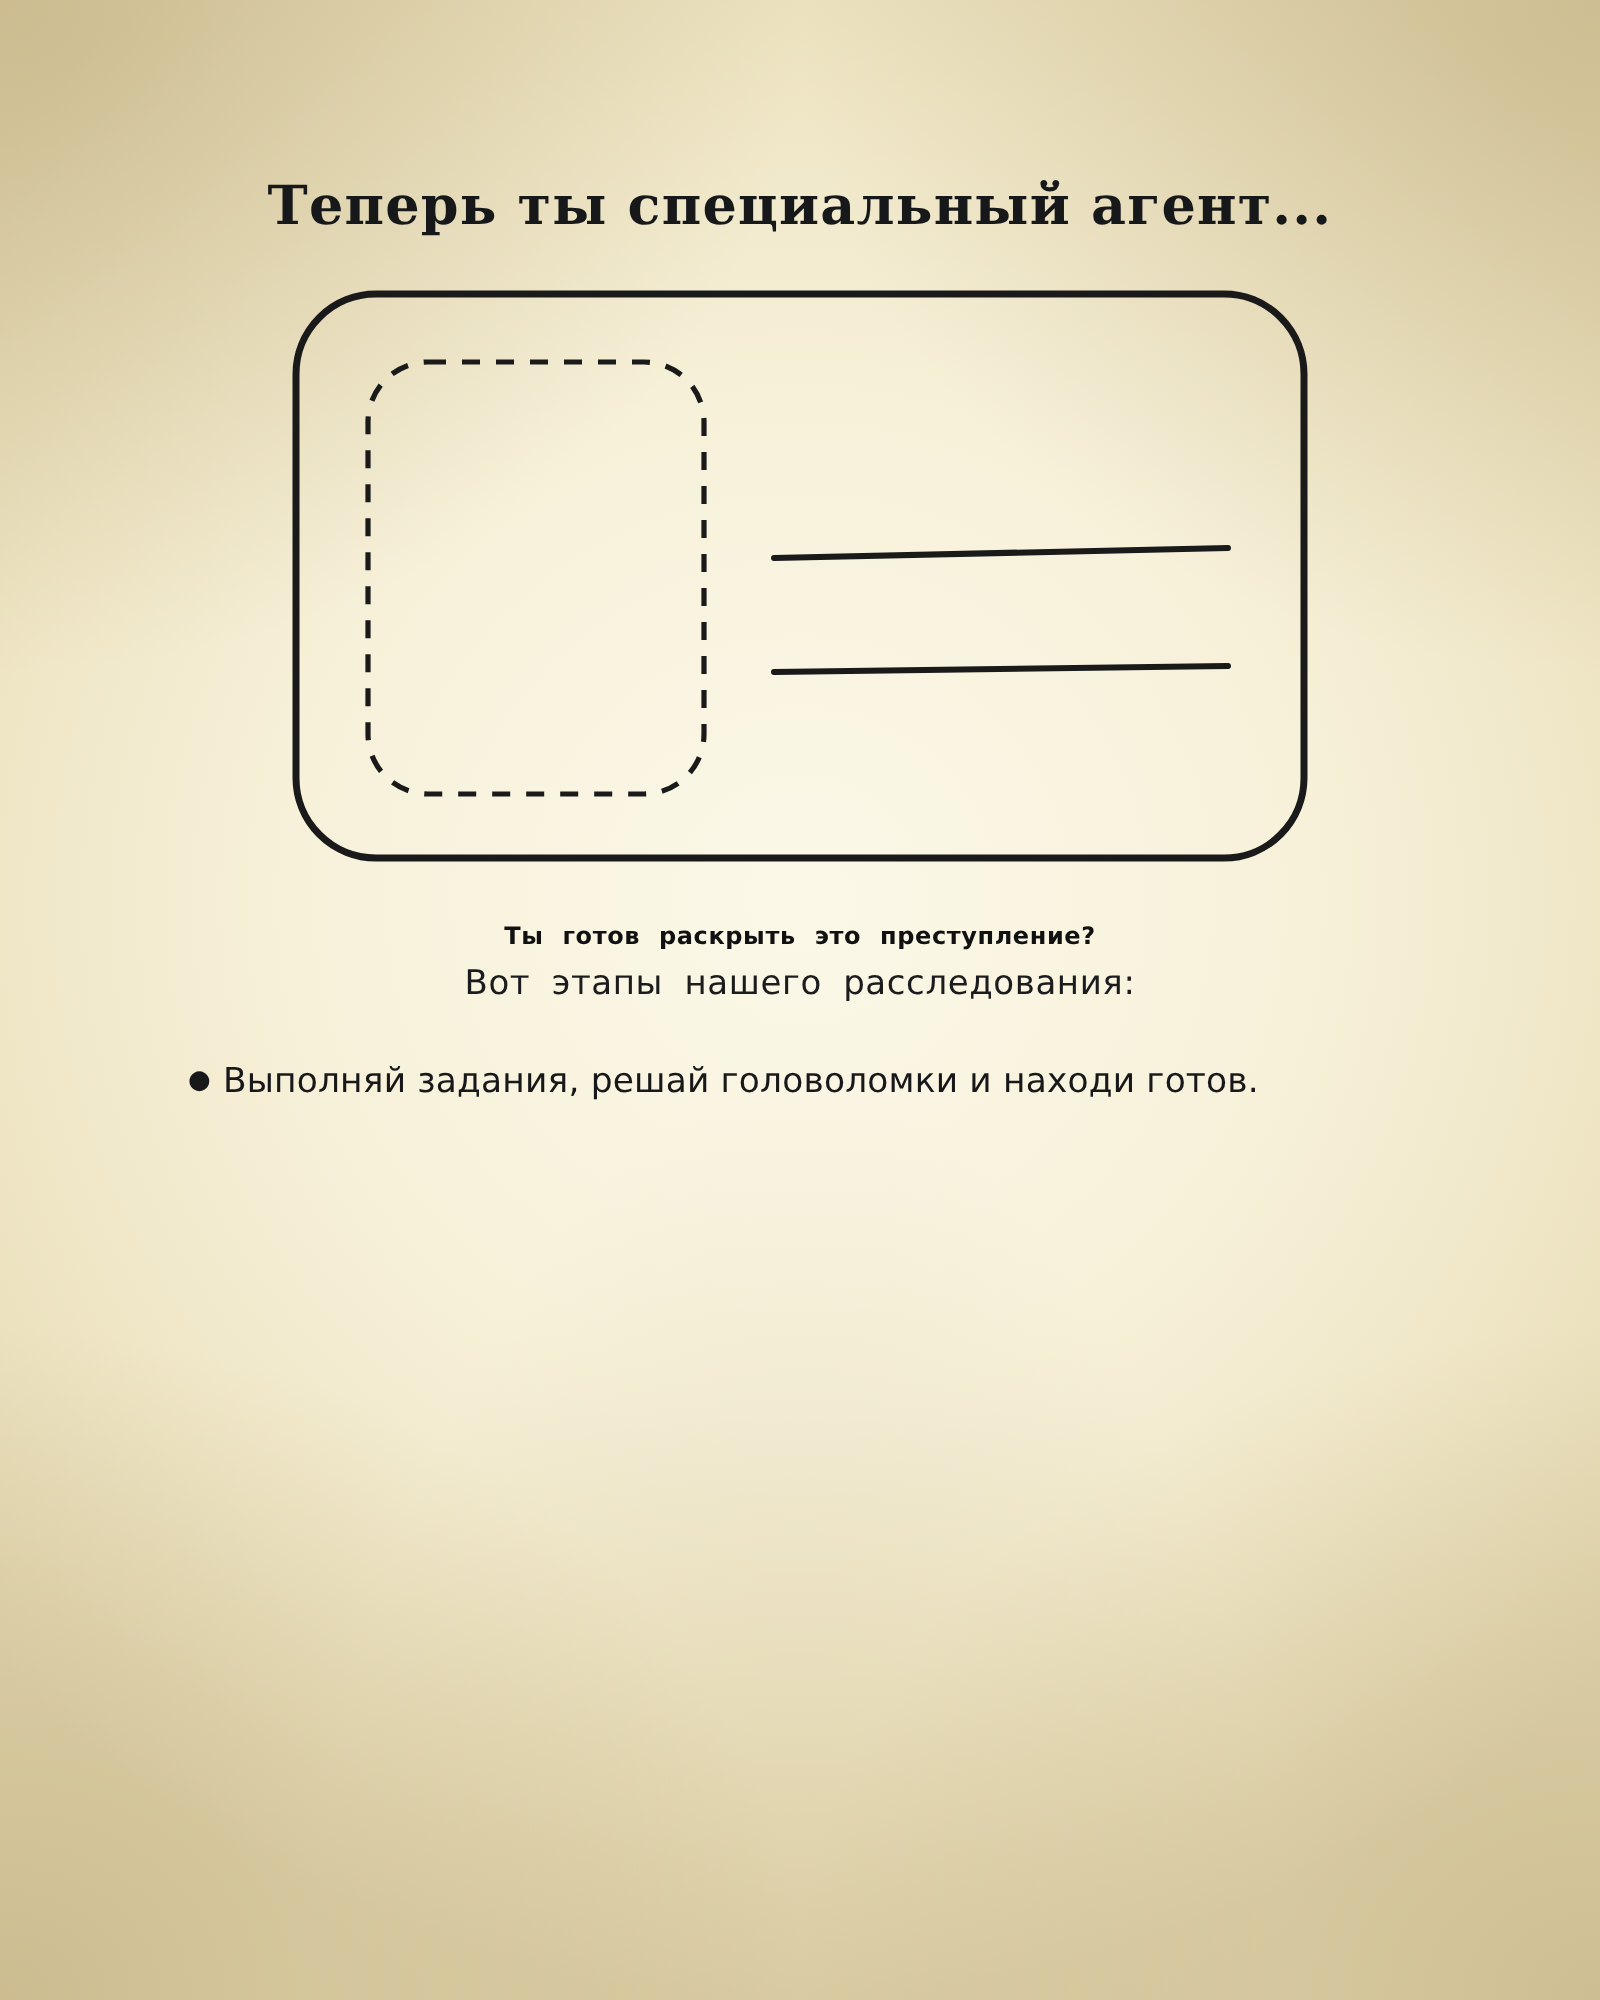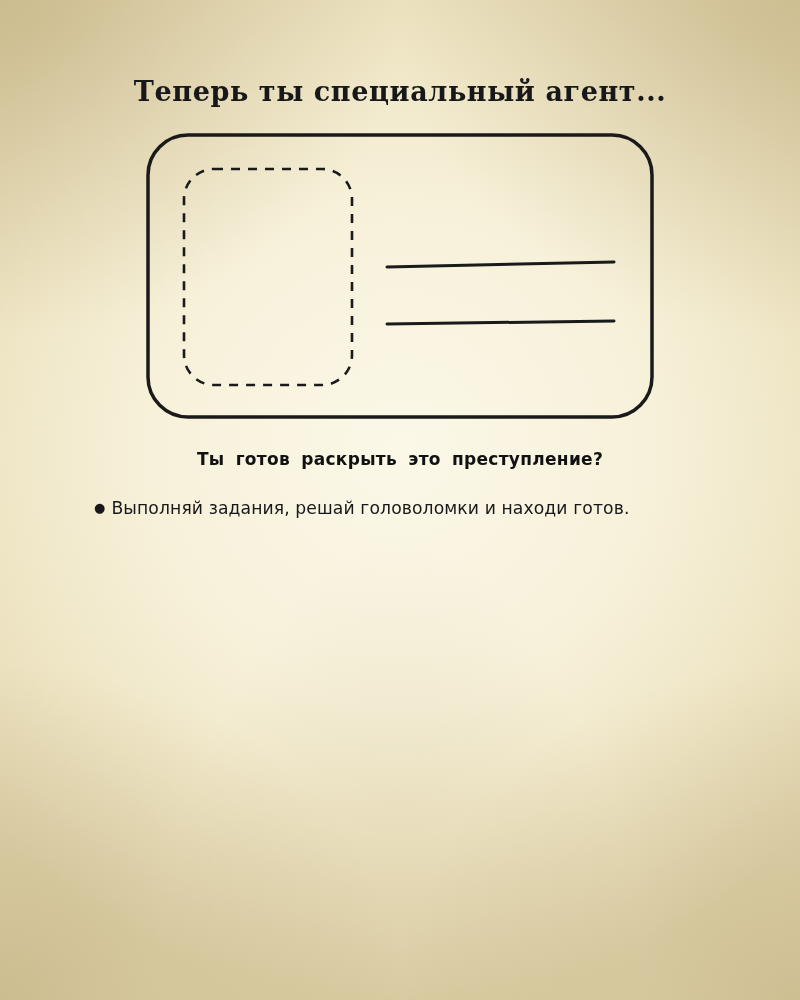--- a/index.html
+++ b/index.html
@@ -30,21 +30,21 @@
       radial-gradient(ellipse 120% 80% at 0% 0%, rgba(150,125,70,0.30), rgba(150,125,70,0) 42%),
       radial-gradient(ellipse 120% 80% at 100% 0%, rgba(150,125,70,0.28), rgba(150,125,70,0) 42%),
       radial-gradient(ellipse 120% 80% at 0% 100%, rgba(150,125,70,0.30), rgba(150,125,70,0) 42%),
       radial-gradient(ellipse 120% 80% at 100% 100%, rgba(150,125,70,0.28), rgba(150,125,70,0) 42%),
       radial-gradient(ellipse 60% 120% at 50% 120%, rgba(160,135,80,0.22), rgba(160,135,80,0) 55%);
     pointer-events: none;
   }
   .content {
     position: relative;
     z-index: 2;
-    padding: 4px 66px;
+    padding: 16px 66px;
   }
   .title {
     margin: 0;
     padding-top: 72px;
     text-align: center;
     font-family: "DejaVu Serif", serif;
     font-weight: bold;
     font-size: 27px;
     letter-spacing: 0.6px;
     color: #17181a;
@@ -63,21 +63,21 @@
     text-align: center;
     font-size: 17px;
     color: #1c1c1e;
     letter-spacing: 0.9px;
     word-spacing: 3px;
   }
   .question {
     margin: 28px 0 0 0;
     text-align: center;
     font-weight: bold;
-    font-size: 17px;
+    font-size: 12px;
     color: #111;
     word-spacing: 5px;
     letter-spacing: 0.3px;
   }
   .subquestion {
     margin: 7px 0 0 0;
     text-align: center;
     font-size: 17px;
     color: #1c1c1e;
     word-spacing: 5px;
@@ -117,20 +117,21 @@
       <svg class="badge" width="512" height="290" viewBox="0 0 512 290">
         <rect x="4" y="4" width="504" height="282" rx="40" ry="40" fill="none" stroke="#1a1a1a" stroke-width="3.5"></rect>
         <rect x="40" y="38" width="168" height="216" rx="30" ry="30" fill="none" stroke="#1a1a1a" stroke-width="2.6" stroke-dasharray="9 8"></rect>
         <line x1="243" y1="136" x2="470" y2="131" stroke="#1a1a1a" stroke-width="3" stroke-linecap="round"></line>
         <line x1="243" y1="193" x2="470" y2="190" stroke="#1a1a1a" stroke-width="3" stroke-linecap="round"></line>
       </svg>
     </div>
 
 
     <p class="question">Ты готов раскрыть это преступление?</p>
+    <p class="subquestion">Вот этапы нашего расследования:</p>
 
     <ul class="steps">
       <li>
         <span class="bullet">●</span><span>Выполняй задания, решай головоломки и находи готов.</span>
       </li>
     </ul>
 
   </div>
 </div>
 

